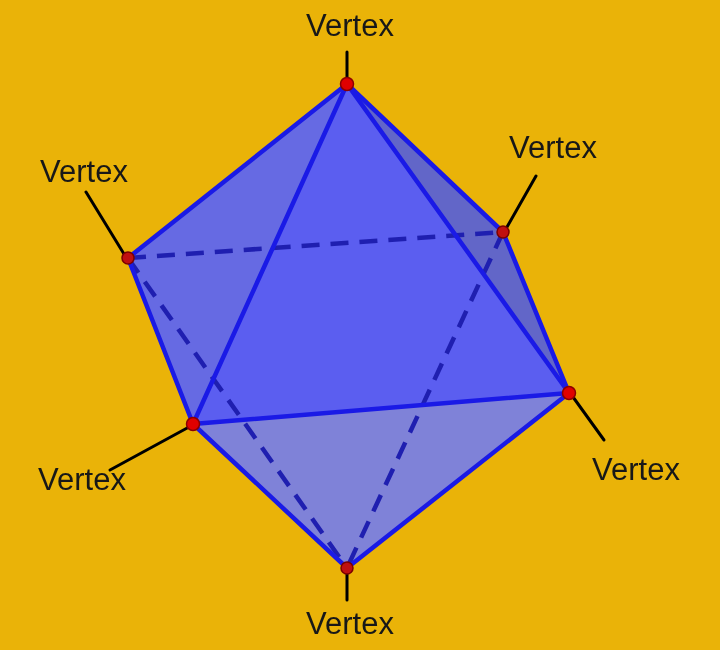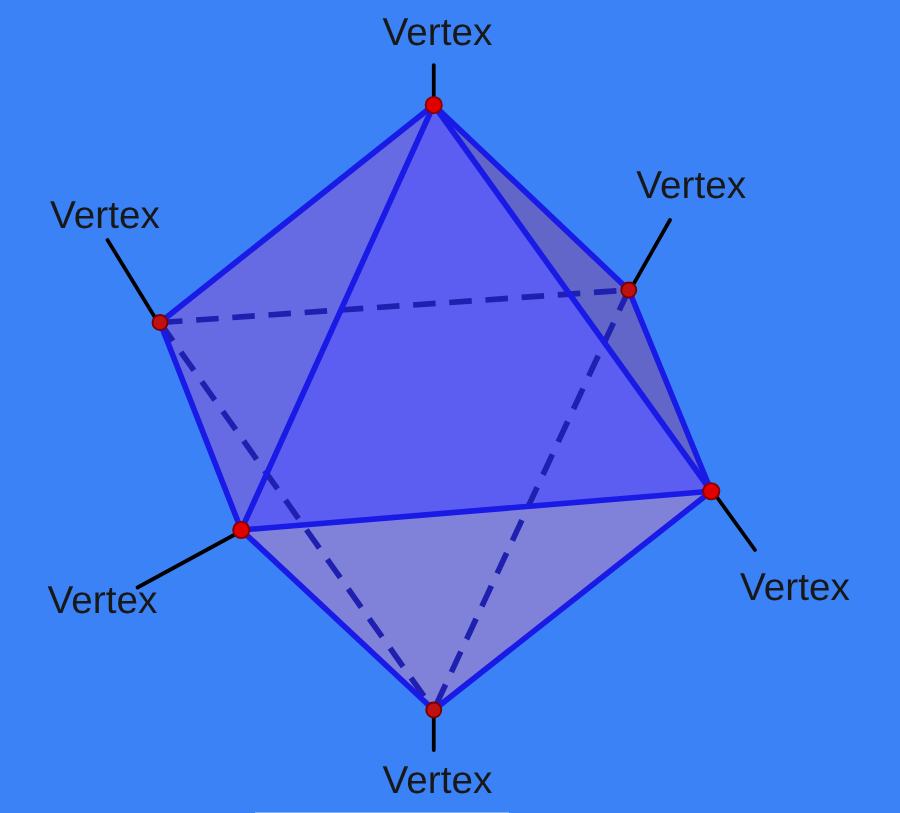--- a/index.html
+++ b/index.html
@@ -11,21 +11,21 @@
   body {
     width: 720px;
     height: 650px;
     overflow: hidden;
     font-family: "Liberation Sans", sans-serif;
   }
   #diagram-root {
     position: relative;
     width: 720px;
     height: 650px;
-    background: #3b82f6;
+    background: #eab308;
   }
   #diagram-svg {
     position: absolute;
     left: 0;
     top: 0;
     width: 720px;
     height: 650px;
     display: block;
   }
   .vertex-label {

